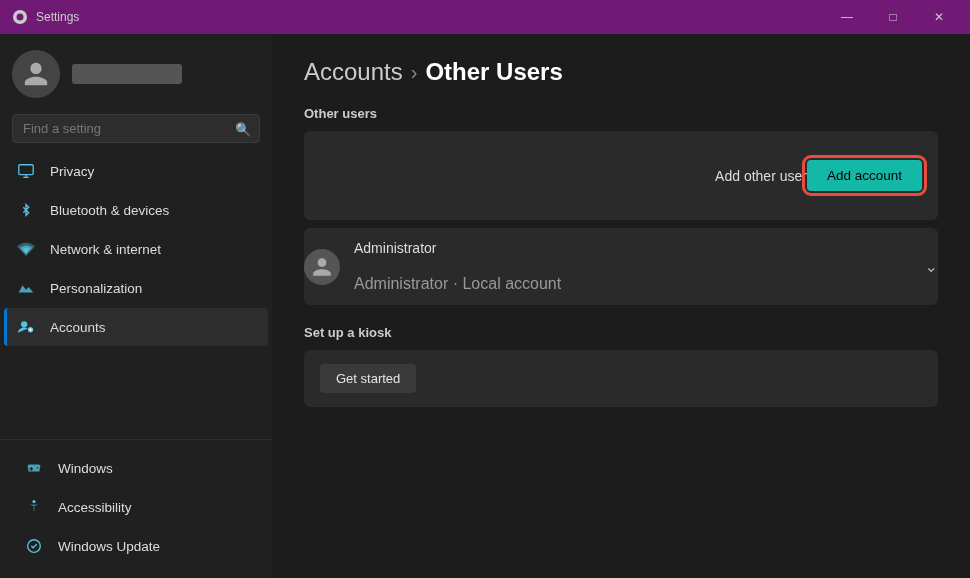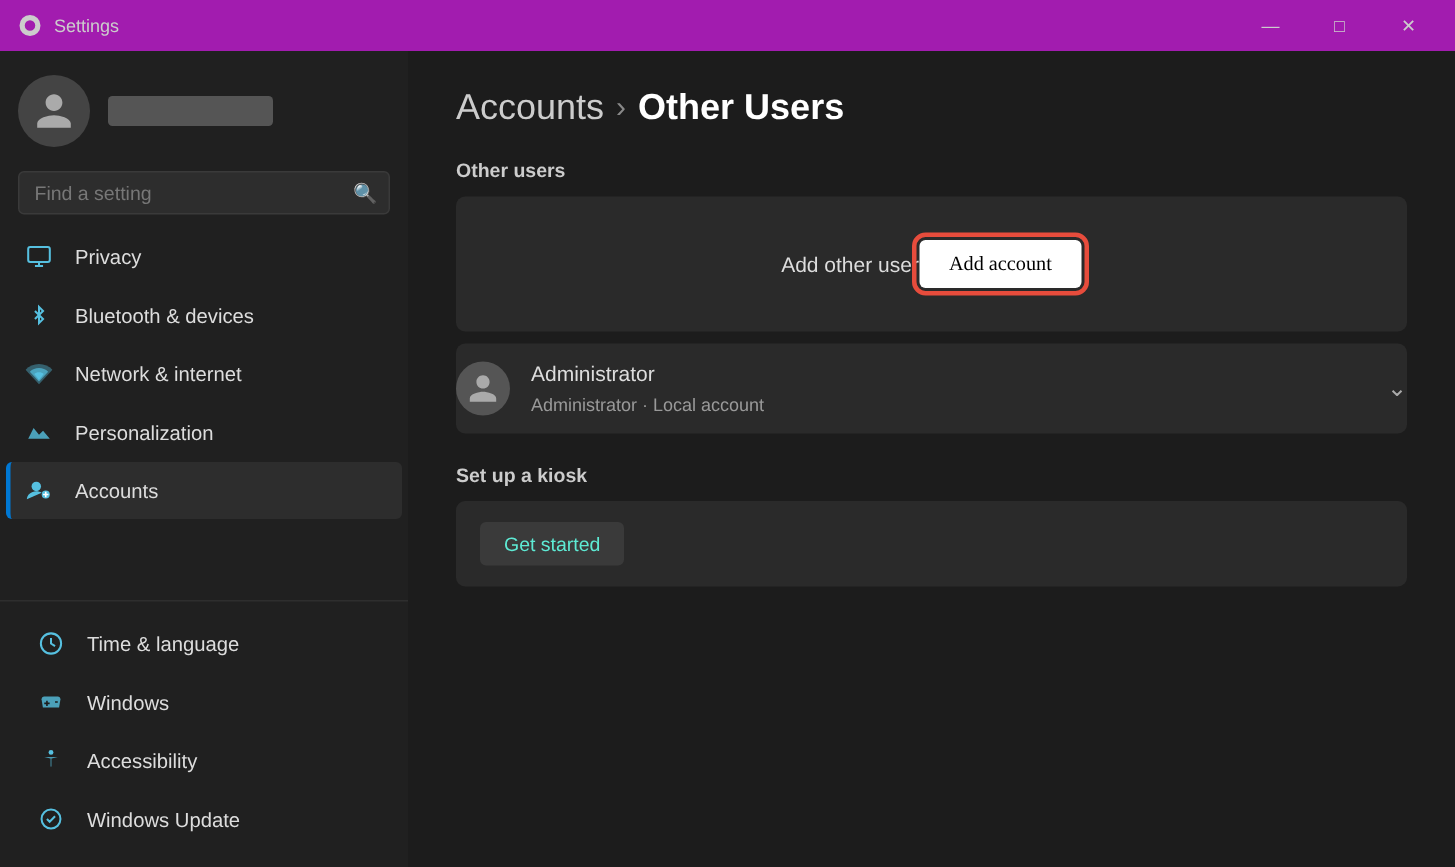--- a/index.html
+++ b/index.html
@@ -13,21 +13,21 @@
       display: flex;
       flex-direction: column;
     }
 
     
     .titlebar {
       display: flex;
       align-items: center;
       justify-content: space-between;
       height: 34px;
-      background: #a21caf;
+      background: #701a75;
       padding: 0 8px 0 12px;
       flex-shrink: 0;
     }
     .titlebar-left {
       display: flex;
       align-items: center;
       gap: 8px;
     }
     .titlebar-icon {
       width: 16px;
@@ -190,40 +190,39 @@
 
     
     .card {
       background: #2a2a2a;
       border-radius: 6px;
       margin-bottom: 8px;
     }
     .card-row {
       display: flex;
       align-items: center;
-      justify-content: center;
+      justify-content: flex-end;
       padding: 29px 16px;
     }
     .card-label {
       font-size: 14px;
       color: #ddd;
     }
 
     .add-account-btn {
-      background: #ffffff;
+      background: #14b8a6;
       border: none;
       border-radius: 4px;
       color: #000;
       font-size: 13.5px;
       font-weight: 500;
       padding: 8px 20px;
       cursor: pointer;
       outline: 3px solid #e74c3c;
       outline-offset: 2px;
-      font-family: Liberation Serif, serif;
     }
 
     .user-row {
       display: flex;
       align-items: center;
       justify-content: space-between;
       padding: 12px 0;
     }
     .user-info {
       display: flex;
@@ -237,23 +236,23 @@
       background: #555;
       display: flex;
       align-items: center;
       justify-content: center;
     }
     .user-details .user-name {
       font-size: 14px;
       color: #ddd;
     }
     .user-details .user-type {
-      font-size: 12px;
+      font-size: 16px;
       color: #999;
-      margin-top: 6px;
+      margin-top: 19px;
     }
     .chevron-btn {
       background: transparent;
       border: none;
       color: #aaa;
       font-size: 16px;
       cursor: pointer;
     }
 
     .section-gap { margin-top: 20px; }
@@ -284,21 +283,21 @@
     .kiosk-details .kiosk-desc {
       font-size: 12px;
       color: #999;
       margin-top: 2px;
       max-width: 500px;
     }
     .get-started-btn {
       background: #3a3a3a;
       border: none;
       border-radius: 4px;
-      color: #5eead4;
+      color: #e5e5e5;
       font-size: 13px;
       padding: 7px 16px;
       cursor: pointer;
       white-space: nowrap;
     }
 
     
     .help-section {
       margin-top: 20px;
       display: flex;
@@ -408,29 +407,20 @@
               <path d="M15 11v4M13 13h4" stroke="#fff" stroke-width="1.2"></path>
             </svg>
         </span>
         <span>Accounts</span>
       </div>
 
     </div>
 
     <div class="sidebar-bottom">
 
-      <div class="nav-item">
-        <span class="nav-icon">
-          <svg viewBox="0 0 20 20" fill="none" stroke="#56c0e0" stroke-width="1.5">
-              <circle cx="10" cy="10" r="7.5"></circle>
-              <path d="M10 6v4l3 2"></path>
-            </svg>
-        </span>
-        <span>Time &amp; language</span>
-      </div>
 
       <div class="nav-item">
         <span class="nav-icon">
           <svg viewBox="0 0 20 20" fill="#56c0e0">
               <path d="M3 8c0-1.1.9-2 2-2h10c1.1 0 2 .9 2 2l-1 6H4L3 8z" opacity="0.8"></path>
               <path d="M7 9v4M5 11h4M13 10h2" stroke="#1c1c1c" stroke-width="1.2"></path>
             </svg>
         </span>
         <span>Windows</span>
       </div>

